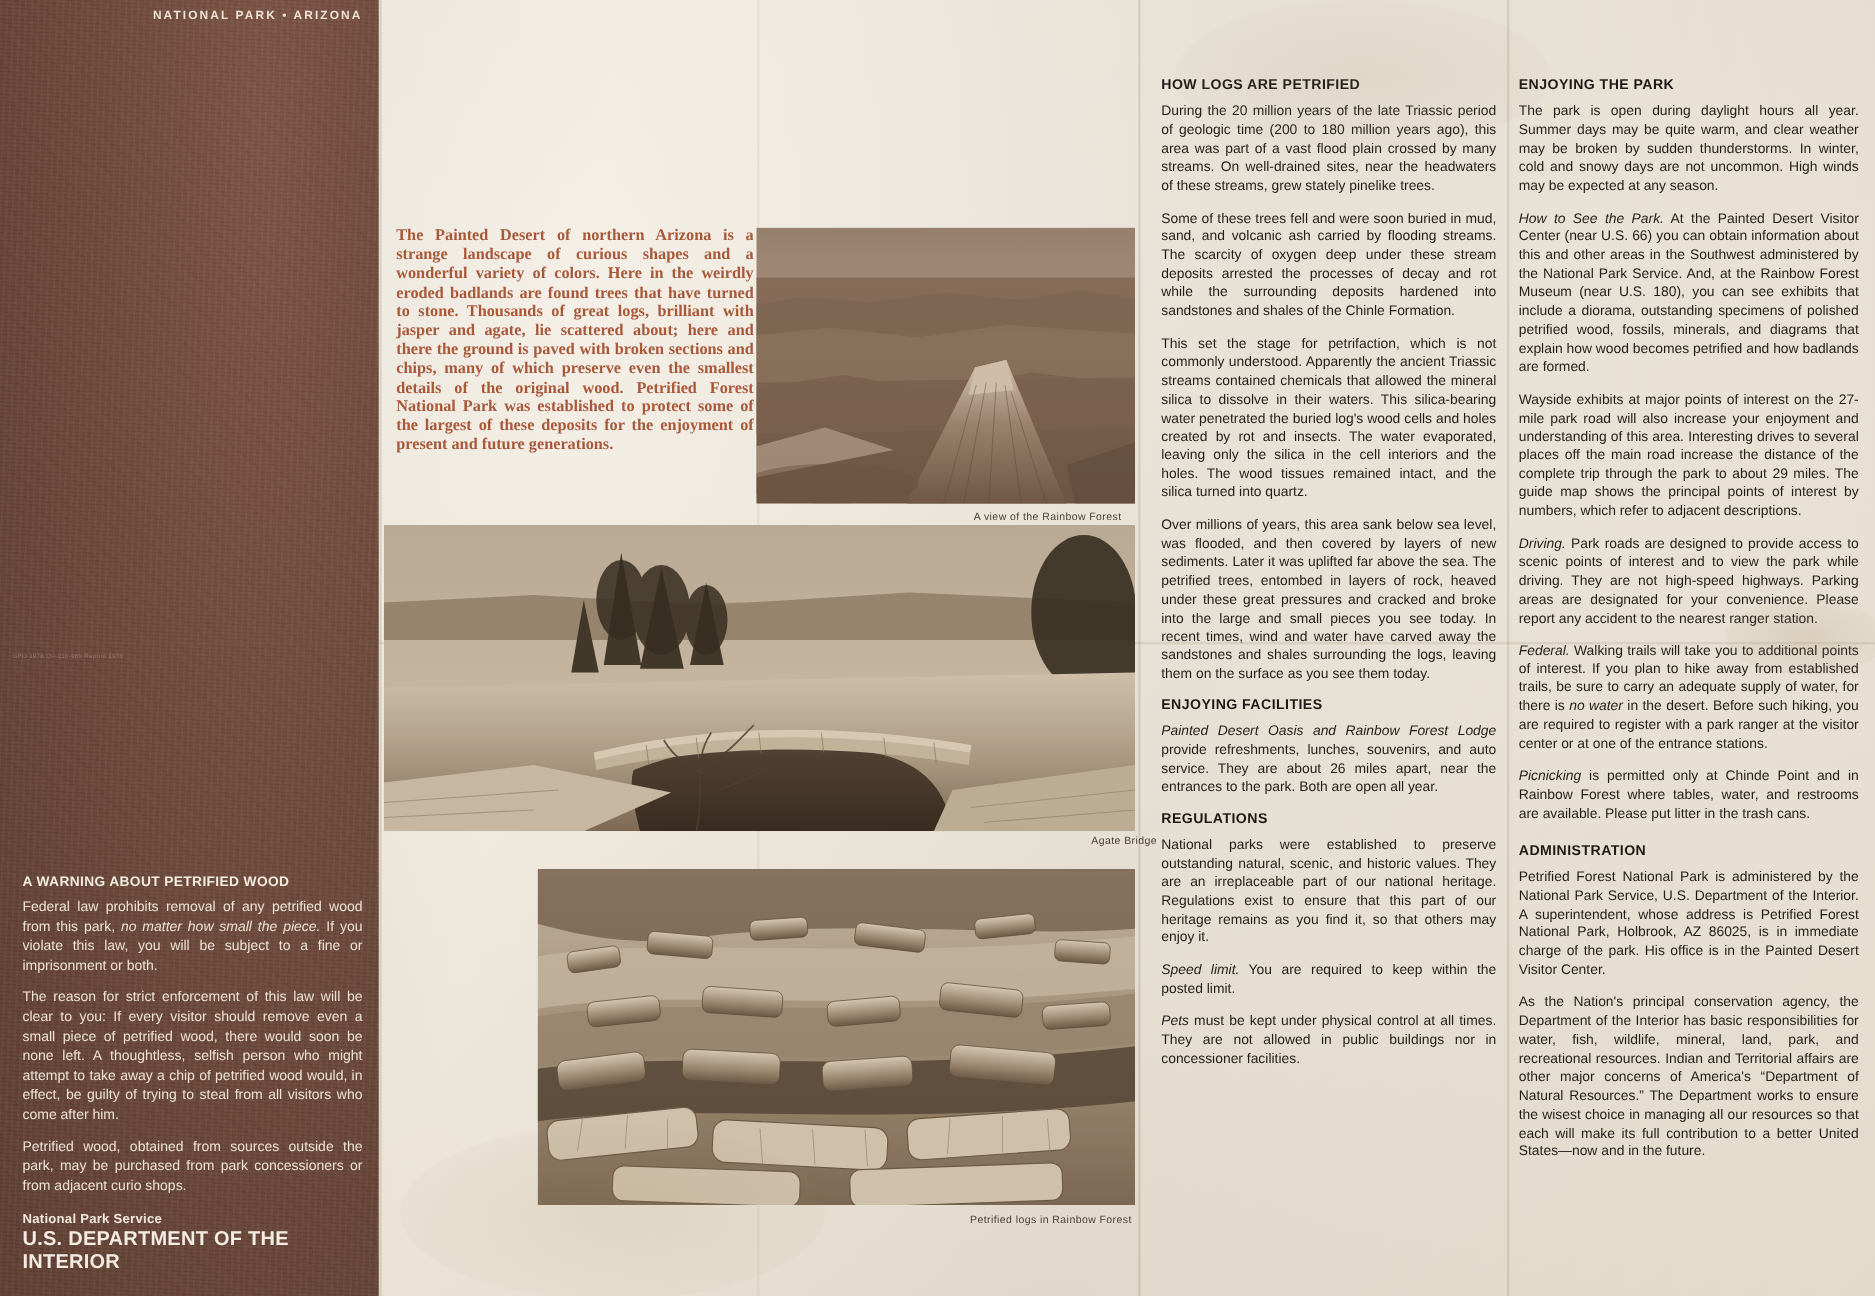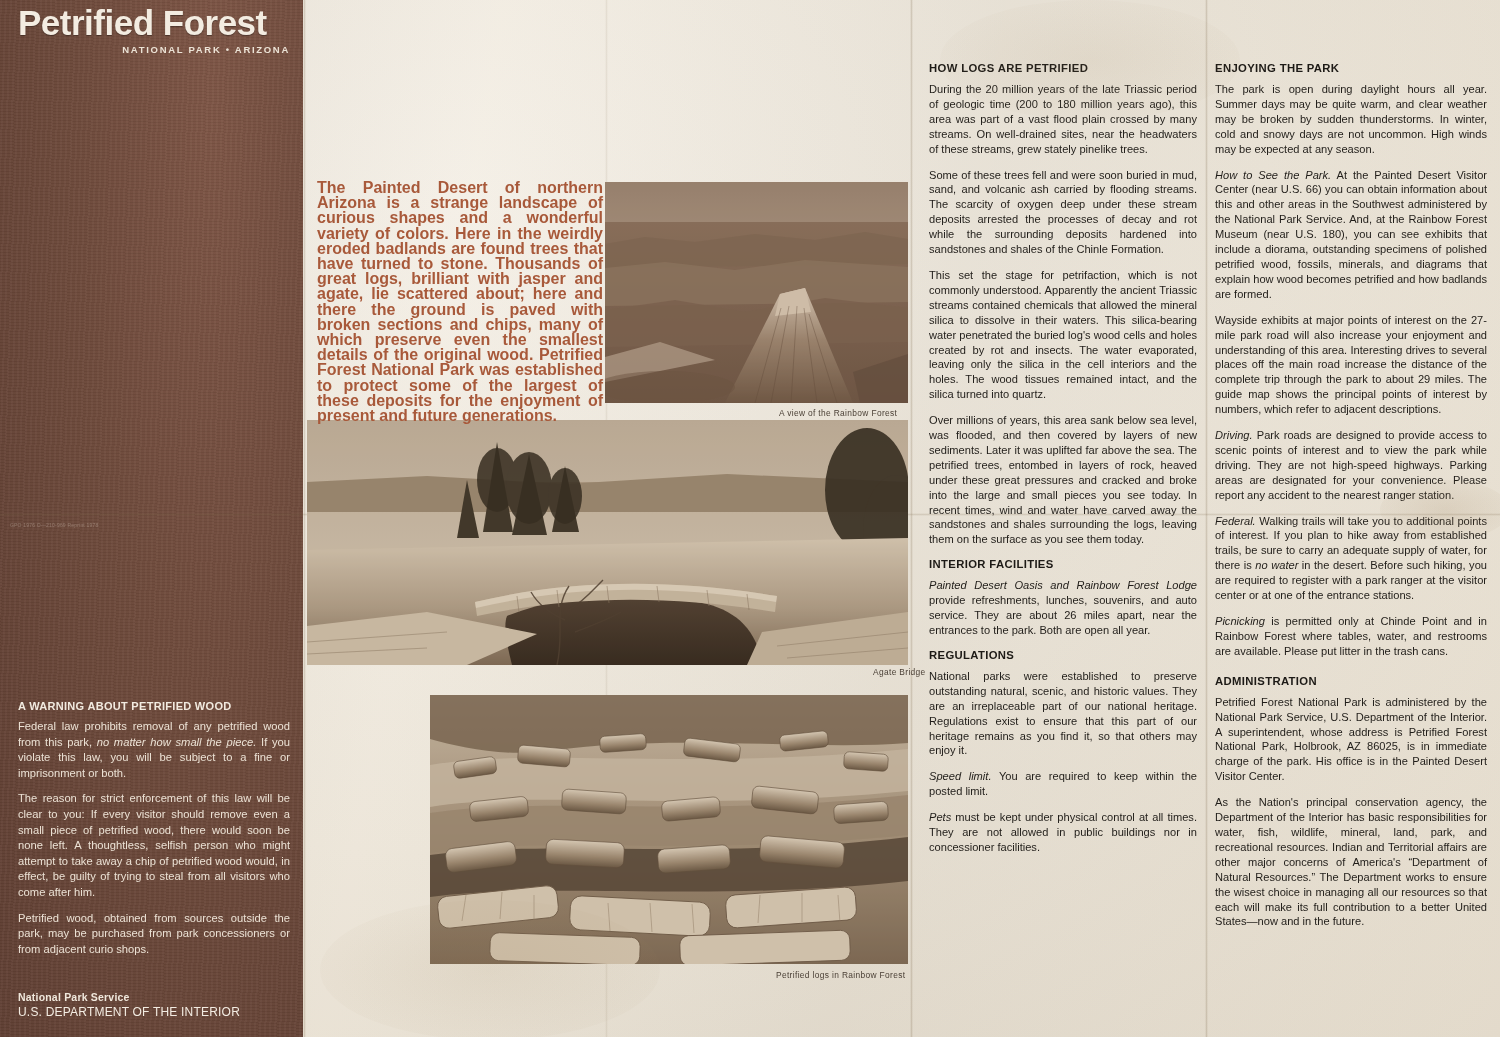--- a/index.html
+++ b/index.html
@@ -60,34 +60,34 @@
     font-size:11px;font-weight:bold;letter-spacing:0.3px;
     margin-bottom:7px;color:#f2ebe0;
   }
   .bpara{
     font-size:11.2px;line-height:15.6px;text-align:justify;
     color:#ece2d5;margin-bottom:10px;
   }
   .bpara i{font-style:italic;}
   .nps{position:absolute;left:18px;bottom:18px;z-index:3;}
   .nps .l1{font-size:10.5px;font-weight:bold;letter-spacing:0.2px;color:#f0e8dc;}
-  .nps .l2{font-size:12px;font-weight:normal;letter-spacing:0.2px;color:#f3ece2;margin-top:2px;}
+  .nps .l2{font-size:16px;font-weight:bold;letter-spacing:0.2px;color:#f3ece2;margin-top:2px;}
   .printmark{
     position:absolute;left:10px;top:522px;z-index:3;
     font-size:5px;line-height:7px;color:rgba(240,230,215,0.30);
     letter-spacing:0.2px;
   }
   
   #intro{
     position:absolute;left:317px;top:180px;width:286px;z-index:3;
   }
   .opara{
-    font-size:16px;line-height:15.2px;text-align:justify;
+    font-size:13px;line-height:15.2px;text-align:justify;
     color:#a8593a;font-weight:bold;margin-bottom:11px;
-    font-family:Liberation Sans, sans-serif;
+    font-family:Liberation Serif, serif;
   }
   
   .photo{position:absolute;overflow:hidden;z-index:2;}
   .cap{
     position:absolute;font-size:8.4px;color:#4b4036;z-index:4;
     letter-spacing:0.35px;white-space:nowrap;
   }
   
   .col{position:absolute;width:268px;z-index:3;}
   .chead{
@@ -103,21 +103,20 @@
   .stain{position:absolute;border-radius:50%;pointer-events:none;z-index:6;}
 </style>
 </head>
 <body>
 
 <div id="sheet">
 
   <div id="brown">
 
     <div class="brand">
-      <div class="big">Petrified Forest</div>
       <div class="sub">NATIONAL PARK • ARIZONA</div>
     </div>
 
     <div class="printmark">GPO 1976 O—210-969
 Reprint 1978</div>
 
 
     <div class="bpanel" style="top:700px;">
       <div class="bhead">A WARNING ABOUT PETRIFIED WOOD</div>
       <div class="bpara"><span>Federal law prohibits removal of any petrified wood from this park, </span><i>no matter how small the piece.</i><span> If you violate this law, you will be subject to a fine or imprisonment or both.</span></div>
@@ -314,21 +313,21 @@
   </div>
   <div class="cap" style="left:776px;top:970px;">Petrified logs in Rainbow Forest</div>
 
   <div class="col" style="left:929px;top:62px;">
     <div class="chead">HOW LOGS ARE PETRIFIED</div>
     <div class="cpara">During the 20 million years of the late Triassic period of geologic time (200 to 180 million years ago), this area was part of a vast flood plain crossed by many streams. On well-drained sites, near the headwaters of these streams, grew stately pinelike trees.</div>
     <div class="cpara">Some of these trees fell and were soon buried in mud, sand, and volcanic ash carried by flooding streams. The scarcity of oxygen deep under these stream deposits arrested the processes of decay and rot while the surrounding deposits hardened into sandstones and shales of the Chinle Formation.</div>
     <div class="cpara">This set the stage for petrifaction, which is not commonly understood. Apparently the ancient Triassic streams contained chemicals that allowed the mineral silica to dissolve in their waters. This silica-bearing water penetrated the buried log's wood cells and holes created by rot and insects. The water evaporated, leaving only the silica in the cell interiors and the holes. The wood tissues remained intact, and the silica turned into quartz.</div>
     <div class="cpara">Over millions of years, this area sank below sea level, was flooded, and then covered by layers of new sediments. Later it was uplifted far above the sea. The petrified trees, entombed in layers of rock, heaved under these great pressures and cracked and broke into the large and small pieces you see today. In recent times, wind and water have carved away the sandstones and shales surrounding the logs, leaving them on the surface as you see them today.</div>
 
-    <div class="chead" style="margin-top:4px;">INTERIOR FACILITIES</div>
+    <div class="chead" style="margin-top:4px;">ENJOYING FACILITIES</div>
     <div class="cpara"><i>Painted Desert Oasis and Rainbow Forest Lodge</i><span> provide refreshments, lunches, souvenirs, and auto service. They are about 26 miles apart, near the entrances to the park. Both are open all year.</span></div>
 
     <div class="chead" style="margin-top:4px;">REGULATIONS</div>
     <div class="cpara">National parks were established to preserve outstanding natural, scenic, and historic values. They are an irreplaceable part of our national heritage. Regulations exist to ensure that this part of our heritage remains as you find it, so that others may enjoy it.</div>
     <div class="cpara"><i>Speed limit.</i><span> You are required to keep within the posted limit.</span></div>
     <div class="cpara"><i>Pets</i><span> must be kept under physical control at all times. They are not allowed in public buildings nor in concessioner facilities.</span></div>
   </div>
 
   <div class="col" style="left:1215px;top:62px;width:272px;">
     <div class="chead">ENJOYING THE PARK</div>

